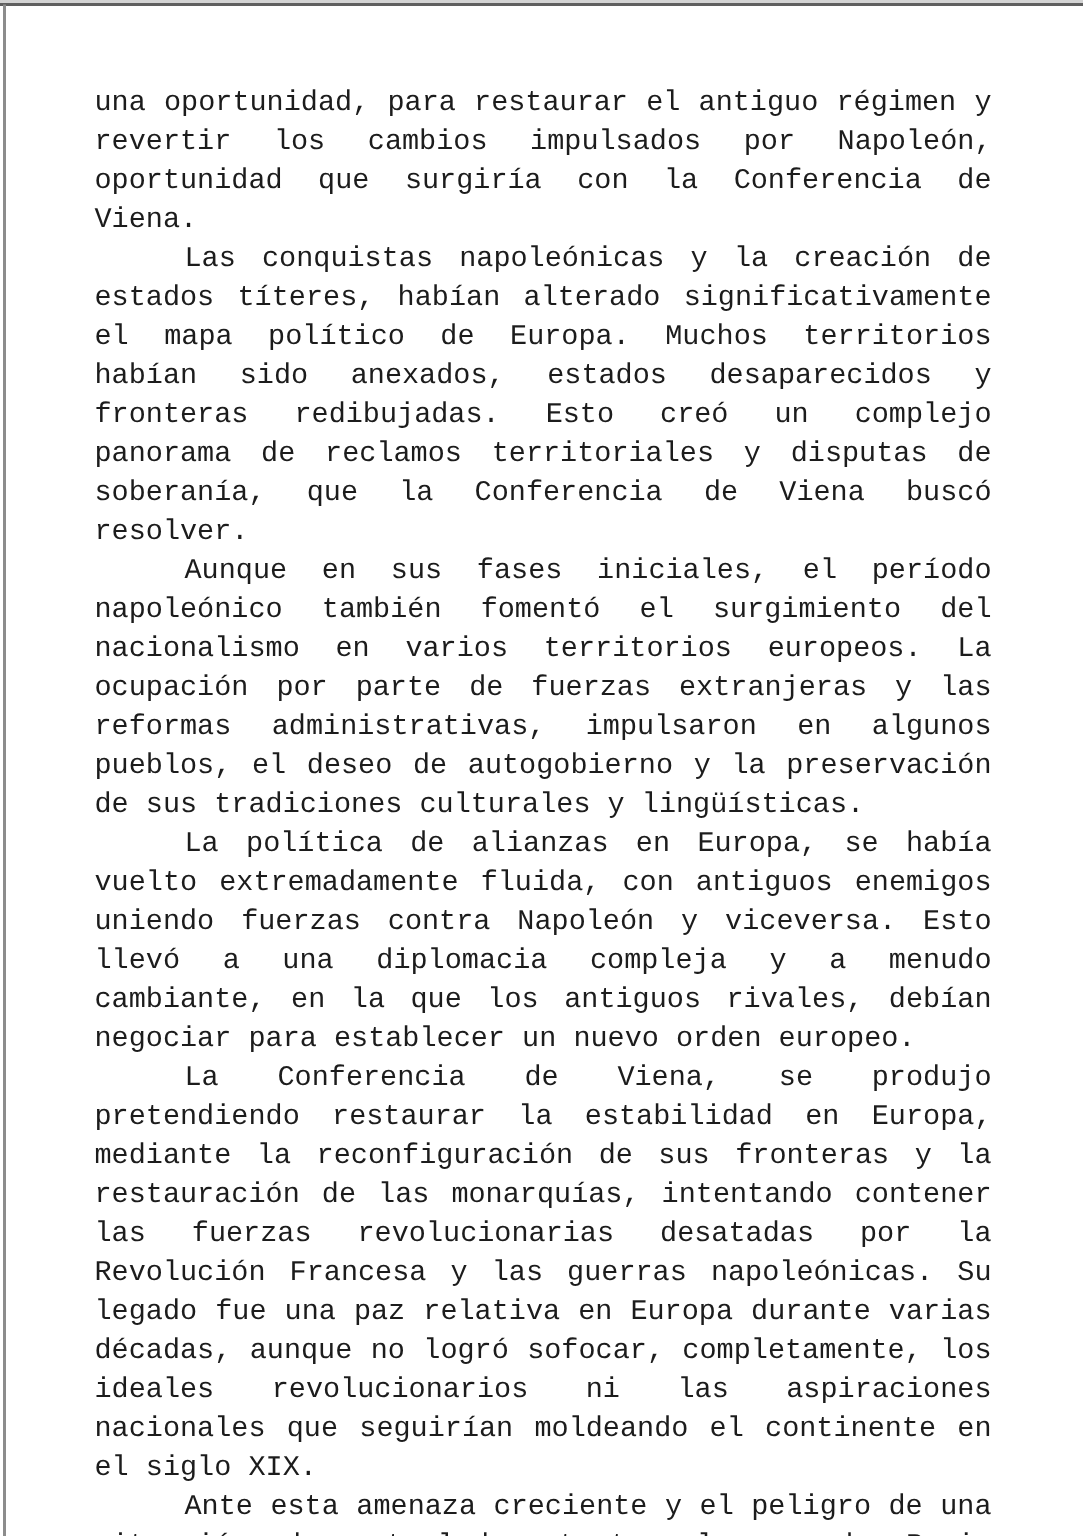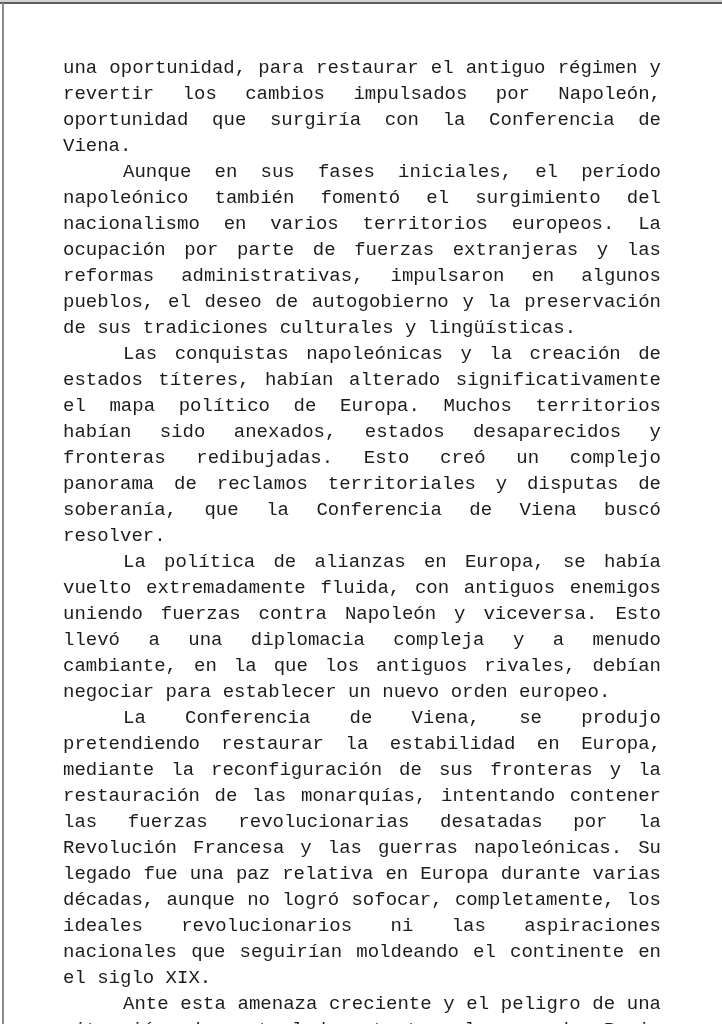--- a/index.html
+++ b/index.html
@@ -55,19 +55,19 @@
 </head>
 <body>
 
 <div class="viewport">
   <div class="frame-top-light"></div>
   <div class="frame-top-dark"></div>
   <div class="frame-left"></div>
 
   <div class="page-text">
     <p class="para">una oportunidad, para restaurar el antiguo régimen y revertir los cambios impulsados por Napoleón, oportunidad que surgiría con la Conferencia de Viena.</p>
+    <p class="para indent">Las conquistas napoleónicas y la creación de estados títeres, habían alterado significativamente el mapa político de Europa. Muchos territorios habían sido anexados, estados desaparecidos y fronteras redibujadas. Esto creó un complejo panorama de reclamos territoriales y disputas de soberanía, que la Conferencia de Viena buscó resolver.</p>
     <p class="para indent">Aunque en sus fases iniciales, el período napoleónico también fomentó el surgimiento del nacionalismo en varios territorios europeos. La ocupación por parte de fuerzas extranjeras y las reformas administrativas, impulsaron en algunos pueblos, el deseo de autogobierno y la preservación de sus tradiciones culturales y lingüísticas.</p>
-    <p class="para indent">Las conquistas napoleónicas y la creación de estados títeres, habían alterado significativamente el mapa político de Europa. Muchos territorios habían sido anexados, estados desaparecidos y fronteras redibujadas. Esto creó un complejo panorama de reclamos territoriales y disputas de soberanía, que la Conferencia de Viena buscó resolver.</p>
     <p class="para indent">La política de alianzas en Europa, se había vuelto extremadamente fluida, con antiguos enemigos uniendo fuerzas contra Napoleón y viceversa. Esto llevó a una diplomacia compleja y a menudo cambiante, en la que los antiguos rivales, debían negociar para establecer un nuevo orden europeo.</p>
     <p class="para indent">La Conferencia de Viena, se produjo pretendiendo restaurar la estabilidad en Europa, mediante la reconfiguración de sus fronteras y la restauración de las monarquías, intentando contener las fuerzas revolucionarias desatadas por la Revolución Francesa y las guerras napoleónicas. Su legado fue una paz relativa en Europa durante varias décadas, aunque no logró sofocar, completamente, los ideales revolucionarios ni las aspiraciones nacionales que seguirían moldeando el continente en el siglo XIX.</p>
     <p class="para indent">Ante esta amenaza creciente y el peligro de una situación descontrolada, tanto el zar de Rusia Alejandro II, en 1874, como su nieto, Nicolás II, en 1899 y 1907, promoverían sendas conferencias, destinadas a controlar la evolución de las armas y los derechos de los soldados, así como los asuntos relativos a la paz. Estamos refiriéndonos a las Conferencias de la Haya de 1897 y 1907.</p>
   </div>
 </div>
 
 </body></html>

